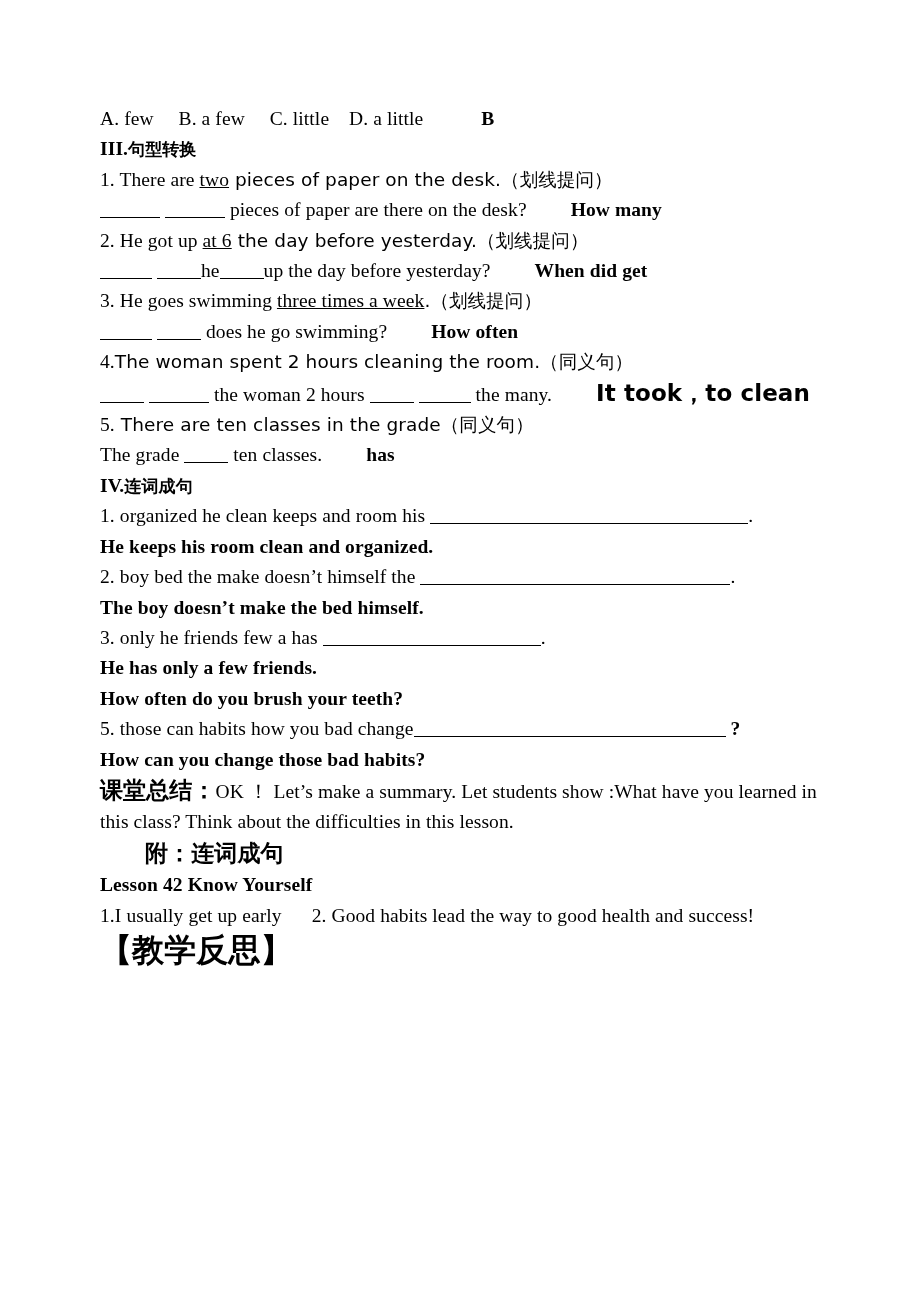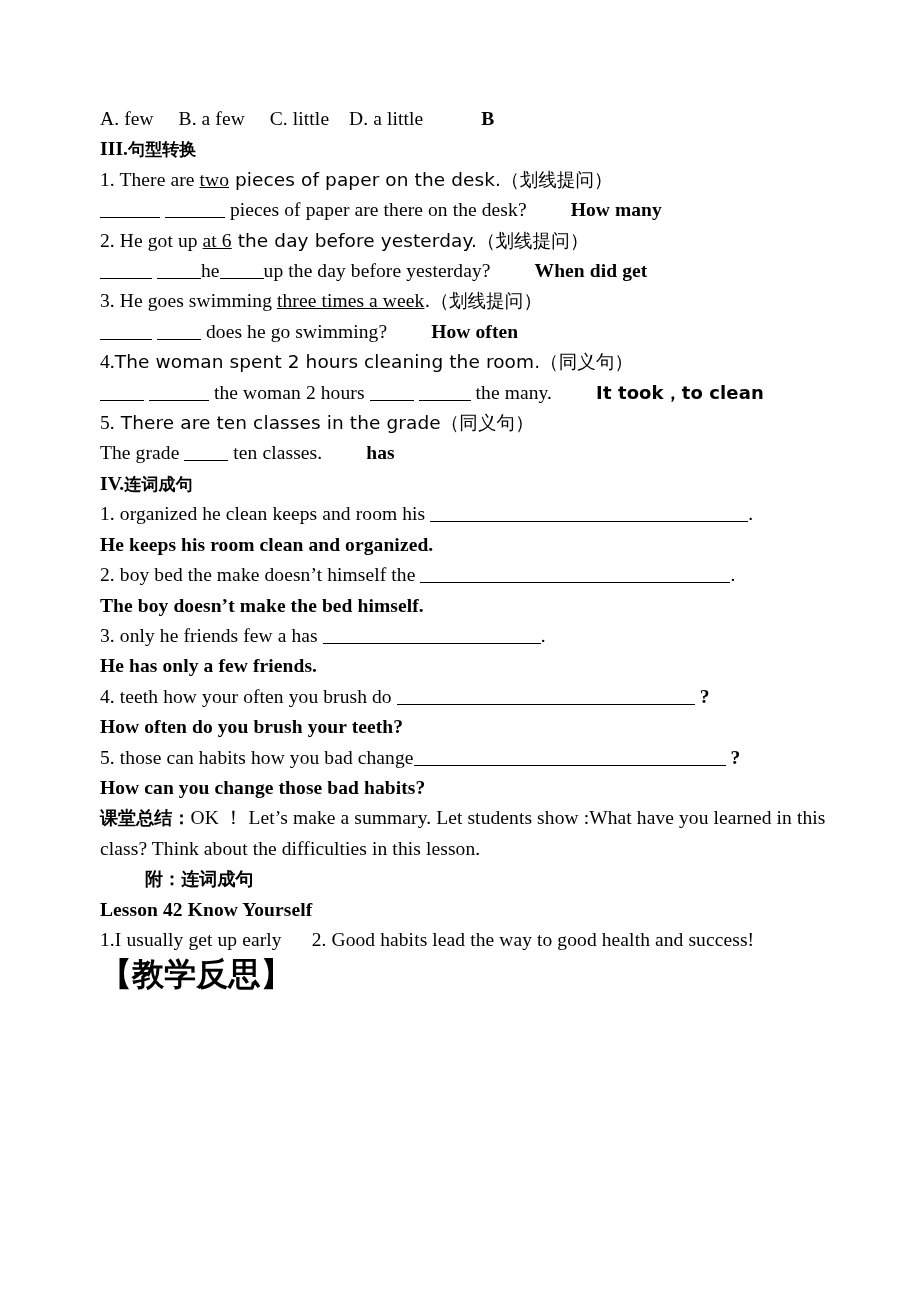--- a/index.html
+++ b/index.html
@@ -42,21 +42,21 @@
   .bold {
     font-weight: bold;
   }
   .cjk {
     font-family: "DejaVu Sans", "Liberation Sans", sans-serif;
     font-size: 18.5px;
   }
   .cjk-bold {
     font-family: "DejaVu Sans", "Liberation Sans", sans-serif;
     font-weight: bold;
-    font-size: 18px;
+    font-size: 23px;
   }
   .heading {
     font-weight: bold;
   }
   .heading .cjk-bold {
     font-size: 17px;
   }
   
   .u {
     text-decoration: underline;
@@ -130,21 +130,20 @@
 
     <div class="line"><span>1.</span><span> organized he clean keeps and room his </span><span class="rule r1"></span><span>.</span></div>
     <div class="line bold">He keeps his room clean and organized.</div>
 
     <div class="line"><span>2.</span><span> boy bed the make doesn’t himself the </span><span class="rule r2"></span><span>.</span></div>
     <div class="line bold">The boy doesn’t make the bed himself.</div>
 
     <div class="line"><span>3.</span><span> only he friends few a has </span><span class="rule r3"></span><span>.</span></div>
     <div class="line bold">He has only a few friends.</div>
 
-    <div class="line"><span>4.</span><span> teeth how your often you brush do </span><span class="rule r4"></span> <span class="bold">?</span></div>
     <div class="line bold">How often do you brush your teeth?</div>
 
     <div class="line"><span>5.</span><span> those can habits how you bad change</span><span class="rule r5"></span> <span class="bold">?</span></div>
     <div class="line bold">How can you change those bad habits?</div>
 
     <div class="line wrap"><span class="cjk-bold">课堂总结：</span><span>OK ！ Let’s make a summary. Let students show :What have you learned in this class? Think about the difficulties in this lesson.</span></div>
 
     <div class="line indent-attach"><span class="cjk-bold">附：连词成句</span></div>
     <div class="line center bold">Lesson 42 Know Yourself</div>
     <div class="line"><span>1.I usually get up early</span><span class="tab"></span><span>2. Good habits lead the way to good health and success!</span></div>

